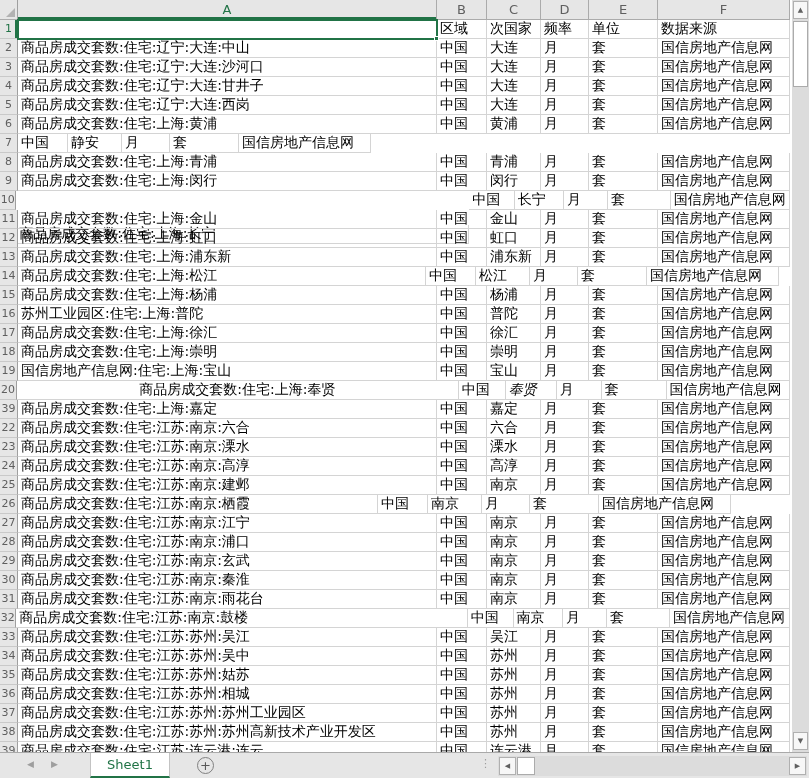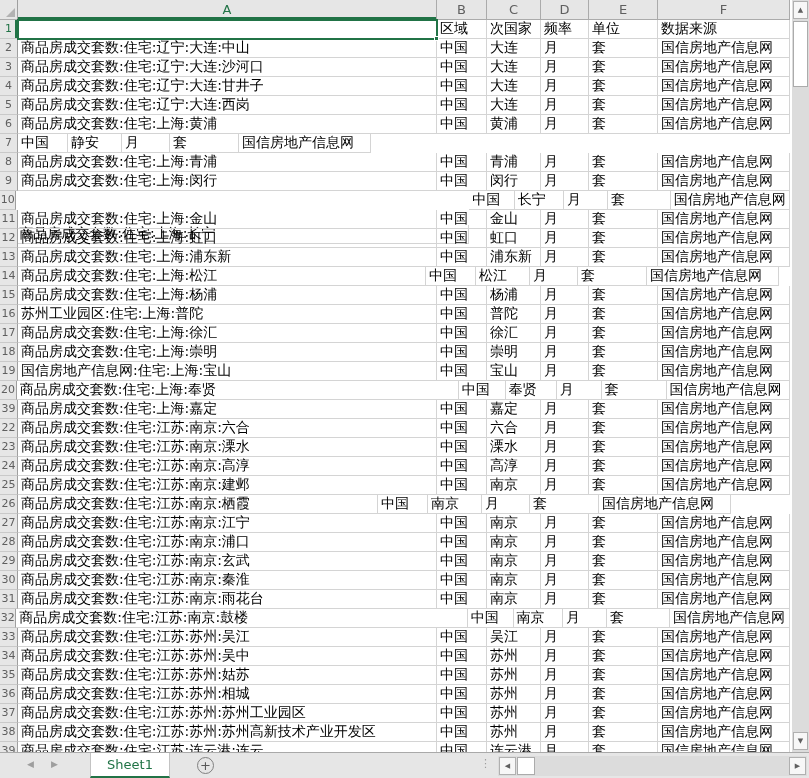--- a/index.html
+++ b/index.html
@@ -233,23 +233,23 @@
           <div class="rn">19</div>
           <div class="cell" style="width: 419px;">国信房地产信息网:住宅:上海:宝山</div>
           <div class="cell" style="width: 50px;">中国</div>
           <div class="cell" style="width: 54px;">宝山</div>
           <div class="cell" style="width: 48px;">月</div>
           <div class="cell" style="width: 69px;">套</div>
           <div class="cell" style="width: 132px;">国信房地产信息网</div>
         </div>
         <div class="row">
           <div class="rn">20</div>
-          <div class="cell" style="width: 474px;">商品房成交套数:住宅:上海:奉贤</div>
-          <div class="cell" style="width: 50px;">中国</div>
-          <div class="cell" style="width: 54px;">奉贤</div>
+          <div class="cell" style="width: 474px; text-align: center;">商品房成交套数:住宅:上海:奉贤</div>
+          <div class="cell" style="width: 50px;">中国</div>
+          <div class="cell" style="width: 54px; font-style: italic;">奉贤</div>
           <div class="cell" style="width: 48px;">月</div>
           <div class="cell" style="width: 69px;">套</div>
           <div class="cell" style="width: 132px;">国信房地产信息网</div>
         </div>
         <div class="row">
           <div class="rn">39</div>
           <div class="cell" style="width: 419px;">商品房成交套数:住宅:上海:嘉定</div>
           <div class="cell" style="width: 50px;">中国</div>
           <div class="cell" style="width: 54px;">嘉定</div>
           <div class="cell" style="width: 48px;">月</div>

